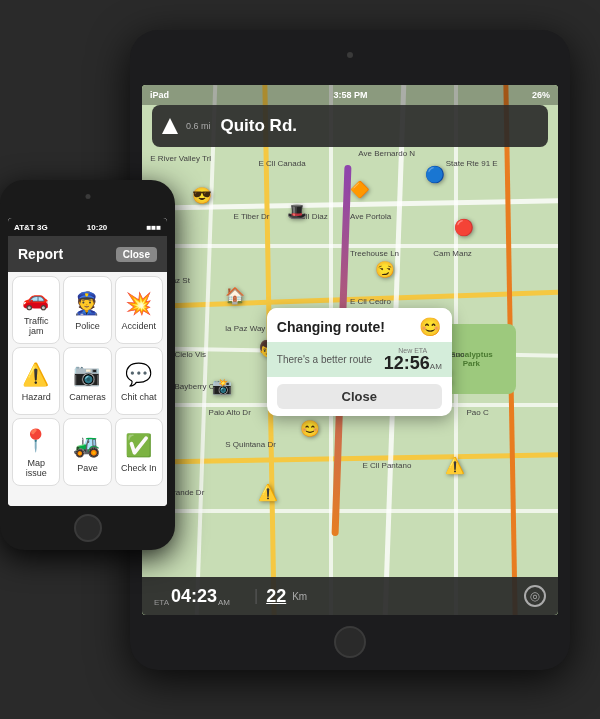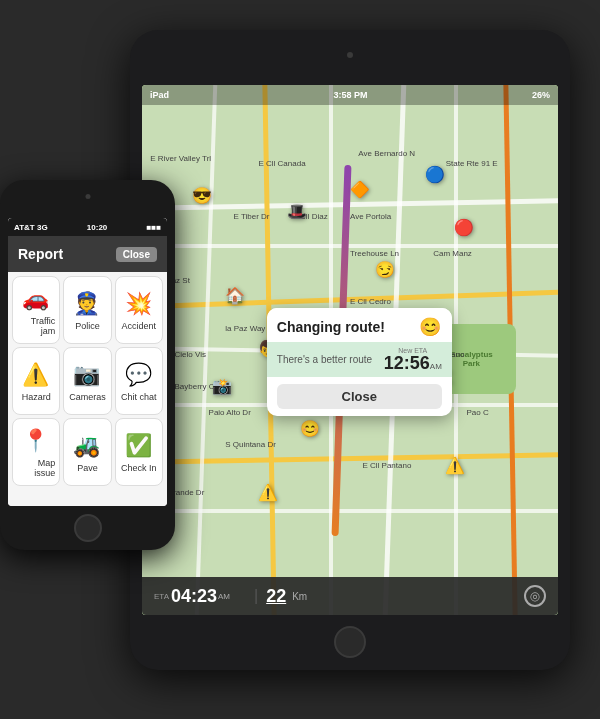--- a/index.html
+++ b/index.html
@@ -212,21 +212,21 @@
       right: 0;
       height: 38px;
       background: rgba(40,40,40,0.92);
       display: flex;
       align-items: center;
       padding: 0 12px;
       z-index: 20;
     }
     .bottom-eta {
       display: flex;
-      align-items: center;
+      align-items: flex-end;
       margin-right: 16px;
     }
     .bottom-eta-label {
       font-size: 8px;
       color: #999;
       margin-right: 2px;
     }
     .bottom-eta-time {
       font-size: 18px;
       font-weight: 700;
@@ -378,21 +378,21 @@
       border: 1px solid #ddd;
       min-height: 68px;
     }
     .report-item-icon {
       font-size: 22px;
       margin-bottom: 4px;
     }
     .report-item-label {
       font-size: 9px;
       color: #333;
-      text-align: right;
+      text-align: center;
       font-weight: 500;
     }
   </style>
 </head>
 <body>
 
 <div class="scene">
 
   <div class="ipad">
     <div class="ipad-camera"></div>
@@ -456,20 +456,29 @@
         <span class="map-pin" style="top:43%;left:43%;">😈</span>
         <span class="map-pin" style="top:38%;left:20%;">🏠</span>
         <span class="map-pin" style="top:25%;left:75%;">🔴</span>
         <span class="map-pin" style="top:48%;left:28%;">👦</span>
         <span class="map-pin" style="top:55%;left:17%;">📸</span>
         <span class="map-pin" style="top:63%;left:38%;">😊</span>
         <span class="map-pin" style="top:75%;left:28%;">⚠️</span>
         <span class="map-pin" style="top:70%;left:73%;">⚠️</span>
         <span class="map-pin" style="top:53%;left:70%;">🏗️</span>
 
+        <div class="nav-bar">
+          <div style="display:flex;flex-direction:column;align-items:center;margin-right:8px;">
+            <div style="width:0;height:0;border-left:8px solid transparent;border-right:8px solid transparent;border-bottom:16px solid white;"></div>
+          </div>
+          <div style="margin-right:10px;">
+            <div style="font-size:9px;color:#aaa;">0.6 mi</div>
+          </div>
+          <div style="font-size:17px;font-weight:700;color:white;">Quito Rd.</div>
+        </div>
 
         <div class="route-popup">
           <div class="route-popup-header">
             <span class="route-popup-title">Changing route!</span>
             <span class="route-popup-smiley">😊</span>
           </div>
           <div class="route-popup-eta-row">
             <div>
               <div class="route-popup-better">There's a better route</div>
             </div>

